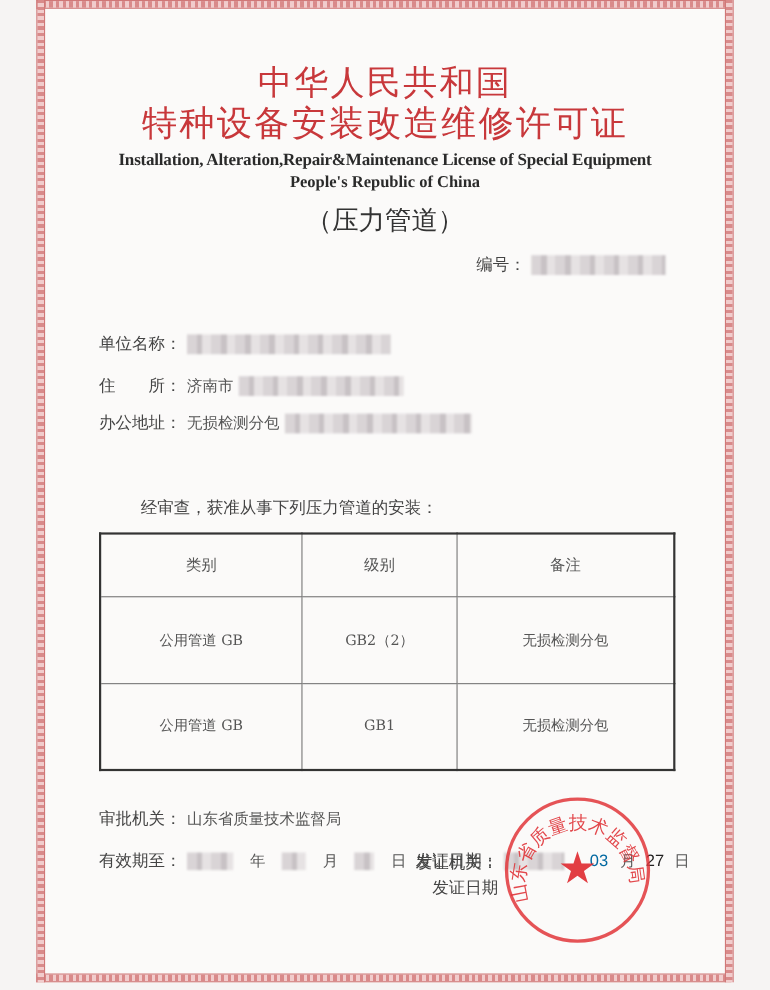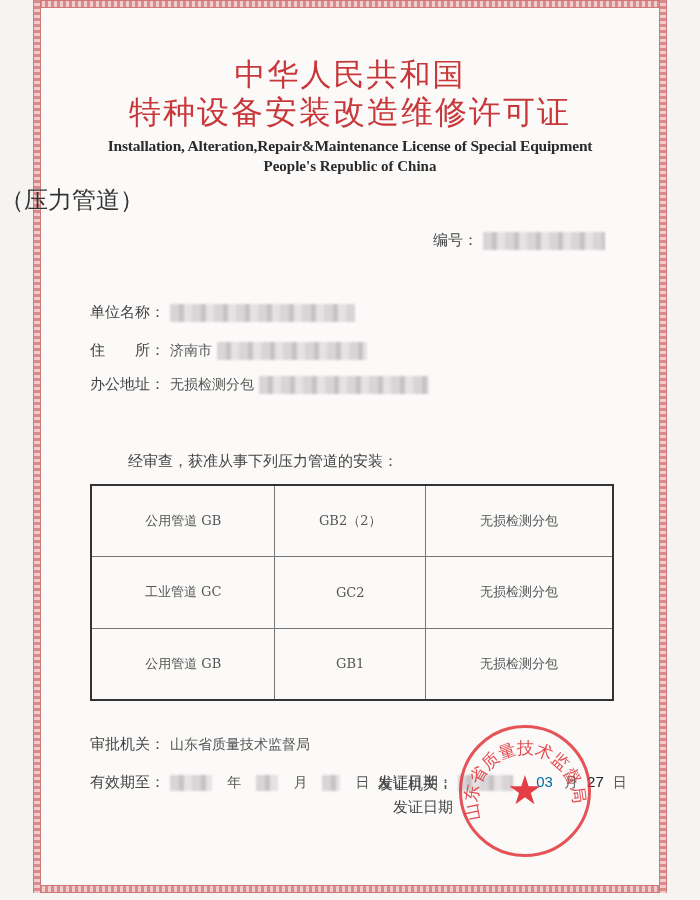--- a/index.html
+++ b/index.html
@@ -39,21 +39,21 @@
   }
   .t1 { top:54px; font-size:31px; }
   .t2 { top:91px; font-size:32px; }
   .title-en {
     left:0; width:700px; text-align:center; color:#2a2a2a;
     font-family:"Liberation Serif", serif; font-weight:bold;
   }
   .e1 { top:137px; font-size:15.5px; letter-spacing:-0.2px; }
   .e2 { top:158px; font-size:15px; }
   .sub {
-    top:184px; left:0; width:700px; text-align:left;
+    top:184px; left:0; width:700px; text-align:center;
     font-family:"DejaVu Sans", sans-serif; font-size:24px; color:#333;
   }
   .label { color:#444; font-size:15px; font-family:"DejaVu Serif", serif; }
   .value { color:#555; font-size:14px; font-family:"DejaVu Sans", sans-serif; }
   .blur {
     display:inline-block; height:18px; vertical-align:middle;
     background:
       repeating-linear-gradient(90deg, #d9d4d6 0 9px, #c8c2c5 9px 14px, #e6e2e3 14px 22px);
     filter:blur(1px);
   }
@@ -115,28 +115,28 @@
 <div class="abs" style="left:90px; top:374px;">
   <span class="label">办公地址：</span>
   <span class="value">无损检测分包</span>
   <span class="blur" style="width:170px;"></span>
 </div>
 
 <div class="abs label" style="left:128px; top:452px;">经审查，获准从事下列压力管道的安装：</div>
 
 <table class="grid">
   <tbody>
+      <tr>
+    <th style="width:180px;">类别</th>
+    <th style="width:138px;">级别</th>
+    <th>备注</th>
+  </tr>
   <tr class="row">
     <td>公用管道 GB</td>
     <td>GB2（2）</td>
-    <td>无损检测分包</td>
-  </tr>
-  <tr class="row">
-    <td>工业管道 GC</td>
-    <td>GC2</td>
     <td>无损检测分包</td>
   </tr>
   <tr class="row">
     <td>公用管道 GB</td>
     <td>GB1</td>
     <td>无损检测分包</td>
   </tr>
 </tbody>
   </table>
 

